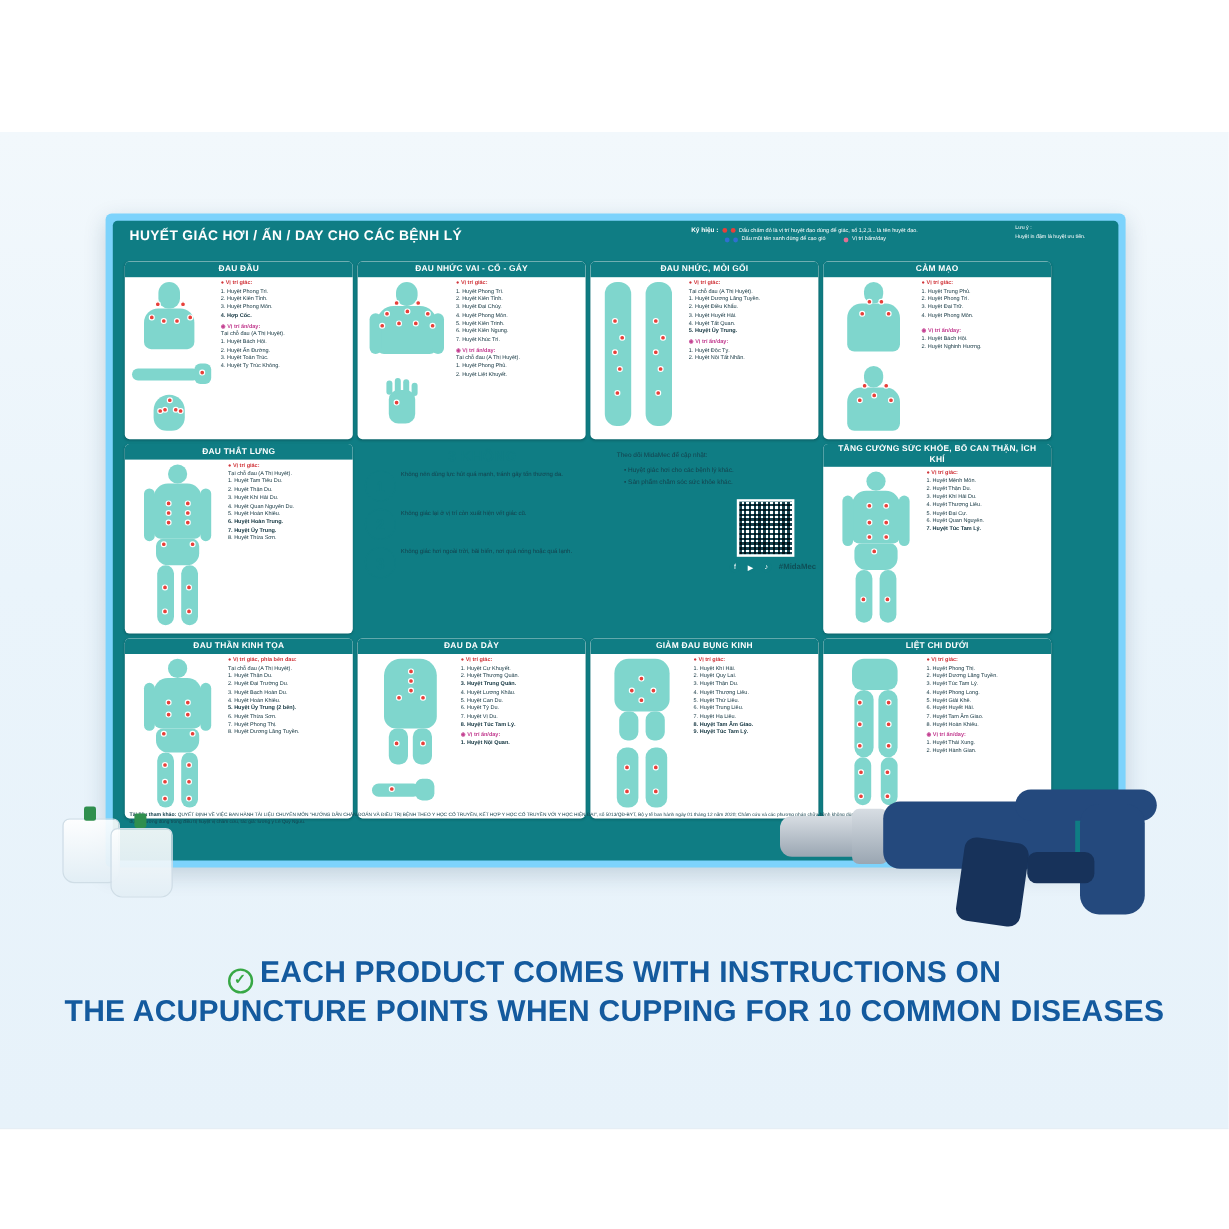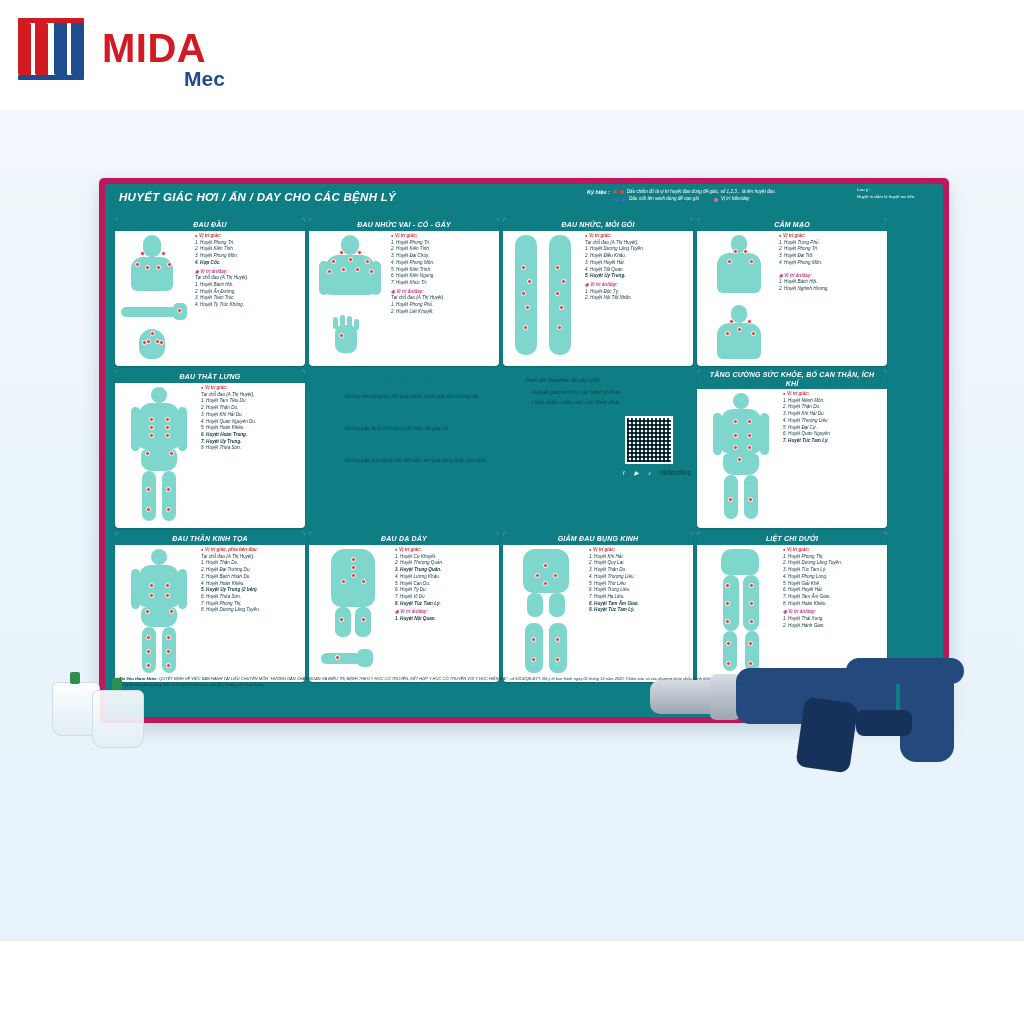--- a/index.html
+++ b/index.html
@@ -20,24 +20,24 @@
 
   
   .logo{position:absolute;left:18px;top:16px;width:260px;height:80px;}
   .logo-mark{position:absolute;left:0;top:2px;width:72px;height:62px;}
   .bar{position:absolute;border-radius:1px;}
   .logo-text{position:absolute;left:84px;top:12px;font-size:40px;font-weight:bold;color:#d11a21;letter-spacing:.5px;line-height:1;}
   .logo-sub{position:absolute;left:166px;top:52px;font-size:21px;font-weight:bold;color:#1d4d8f;line-height:1;}
 
   
   .poster{
-    position:absolute;left:99px;top:178px;width:850px;height:545px;
-    background:#be185d;border-radius:5px;
+    position:absolute;left:88px;top:178px;width:850px;height:545px;
+    background:#7dd3fc;border-radius:5px;
     box-shadow:0 6px 18px rgba(20,60,90,.18);
-    padding:0;overflow:hidden;font-style:italic;
+    padding:0;overflow:hidden;
   }
   .poster-inner{position:absolute;left:6px;top:6px;width:838px;height:533px;background:#0f7d84;border-radius:4px;}
   .poster-head{position:absolute;left:0;top:0;width:838px;height:30px;}
   .poster-title{position:absolute;left:14px;top:7px;color:#ffffff;font-size:11.5px;font-weight:bold;letter-spacing:.3px;}
   .legend{position:absolute;left:482px;top:4px;width:348px;color:#ffffff;font-size:4.6px;line-height:1.5;}
   .legend b{font-size:5.4px;}
   .legend-row{display:flex;align-items:center;gap:3px;}
   .dotred{width:4px;height:4px;border-radius:50%;background:#e8403a;display:inline-block;}
   .dotblue{width:4px;height:4px;border-radius:50%;background:#2f6fd0;display:inline-block;}
   .dotpink{width:4px;height:4px;border-radius:50%;background:#e06f93;display:inline-block;}
@@ -108,32 +108,20 @@
   .botbar{position:absolute;left:0;top:940px;width:1024px;height:84px;background:#fff;border-top:1px solid #e6eef5;}
 </style>
 </head>
 <body>
 
 <div class="page">
   <div class="bg-top"></div>
   <div class="bg-mid"></div>
   <div class="bg-bot"></div>
 
-  <div class="logo">
-    <div class="logo-mark">
-      <div class="bar" style="left:0;top:4px;width:13px;height:54px;background:#d11a21;transform:skewY(12deg);"></div>
-      <div class="bar" style="left:17px;top:4px;width:13px;height:54px;background:#d11a21;transform:skewY(12deg);"></div>
-      <div class="bar" style="left:36px;top:2px;width:13px;height:56px;background:#1d4d8f;transform:skewY(12deg);"></div>
-      <div class="bar" style="left:53px;top:2px;width:13px;height:56px;background:#1d4d8f;transform:skewY(12deg);"></div>
-      <div class="bar" style="left:0;top:0;width:66px;height:5px;background:#d11a21;"></div>
-      <div class="bar" style="left:0;top:57px;width:66px;height:5px;background:#1d4d8f;"></div>
-    </div>
-    <div class="logo-text">MIDA</div>
-    <div class="logo-sub">Mec</div>
-  </div>
 
   <div class="poster">
     <div class="poster-inner">
 
       <div class="poster-head">
         <div class="poster-title">HUYẾT GIÁC HƠI / ẤN / DAY CHO CÁC BỆNH LÝ</div>
         <div class="legend">
           <div class="legend-row">
               <b>Ký hiệu :</b>
             <span class="dotred"></span>
@@ -582,20 +570,24 @@
     <div class="gun-silver" style="left:0;top:40px;width:70px;height:34px;border-radius:10px;"></div>
     <div class="gun-silver" style="left:60px;top:34px;width:30px;height:46px;border-radius:6px;"></div>
     <div class="gun-body" style="left:86px;top:28px;width:160px;height:56px;border-radius:14px;"></div>
     <div class="gun-dark" style="left:150px;top:60px;width:54px;height:70px;border-radius:10px;transform:rotate(8deg);"></div>
     <div class="gun-body" style="left:196px;top:18px;width:118px;height:26px;border-radius:14px;"></div>
     <div class="gun-body" style="left:250px;top:30px;width:54px;height:92px;border-radius:16px;"></div>
     <div class="gun-dark" style="left:206px;top:70px;width:56px;height:26px;border-radius:8px;"></div>
   </div>
 
   <div class="headline">
+    <div class="h1">
+      <span class="check">✓</span><span>EACH PRODUCT COMES WITH INSTRUCTIONS ON</span>
+    </div>
+    <div class="h1">THE ACUPUNCTURE POINTS WHEN CUPPING FOR 10 COMMON DISEASES</div>
   </div>
 
   <div class="botbar">
     
     
     
 
     
     
 

